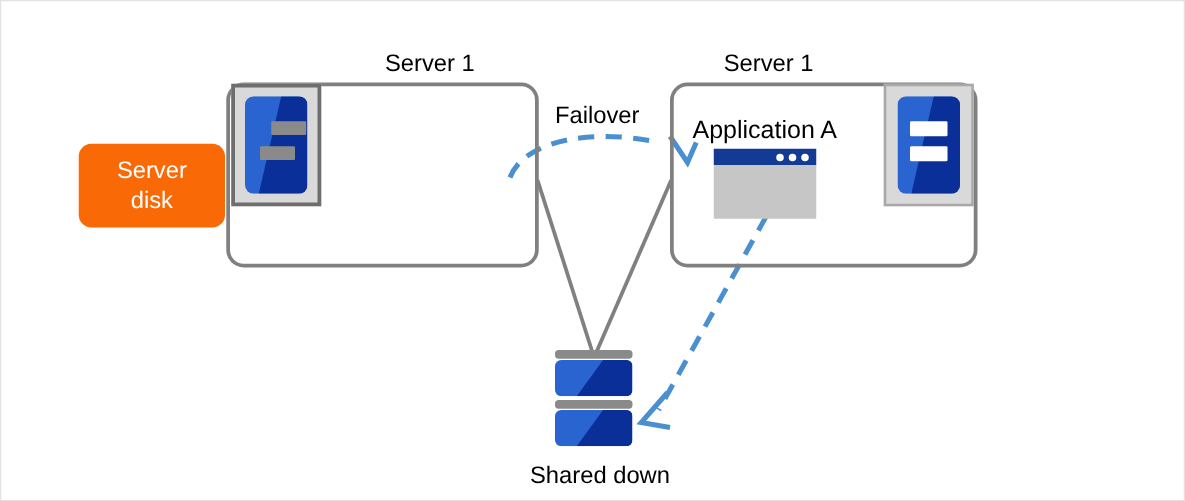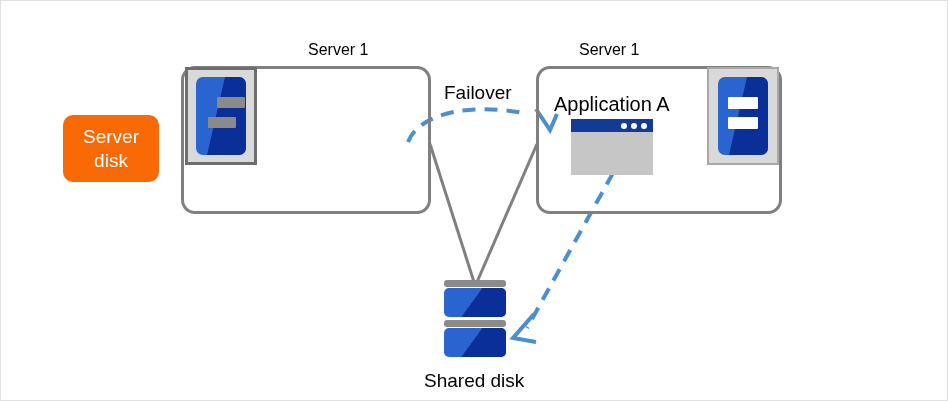--- a/index.html
+++ b/index.html
@@ -26,37 +26,37 @@
     width: 948px;
     height: 401px;
   }
   .lbl {
     position: absolute;
     color: #000000;
     white-space: nowrap;
     line-height: 1;
   }
   .server-title {
-    font-size: 16px;
+    font-size: 19px;
   }
   .app-title {
     font-size: 20px;
   }
   .disk-title {
     font-size: 19px;
   }
   .failover-title {
     font-size: 19px;
   }
   
   .badge {
     position: absolute;
     left: 62px;
     top: 114px;
-    width: 96px;
+    width: 117px;
     height: 67px;
     background: #f96a07;
     border-radius: 10px;
     color: #ffffff;
     font-size: 19px;
     display: flex;
     flex-direction: column;
     align-items: center;
     justify-content: center;
     line-height: 1.22;
@@ -262,15 +262,15 @@
     <div class="platter plat1">
       <div class="base"></div>
       <div class="shade"></div>
     </div>
     <div class="platter-bar bar2"></div>
     <div class="platter plat2">
       <div class="base"></div>
       <div class="shade"></div>
     </div>
   </div>
-  <div class="lbl disk-title" style="left:423px; top:370px;">Shared disk</div>
+  <div class="lbl disk-title" style="left:423px; top:370px;">Shared down</div>
 
 </div>
 
 </body></html>

